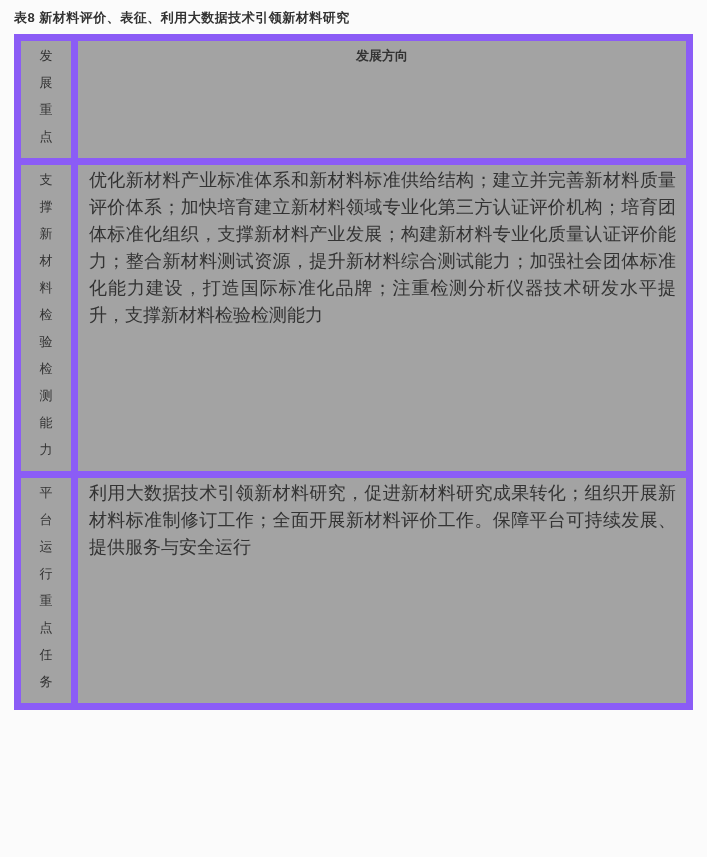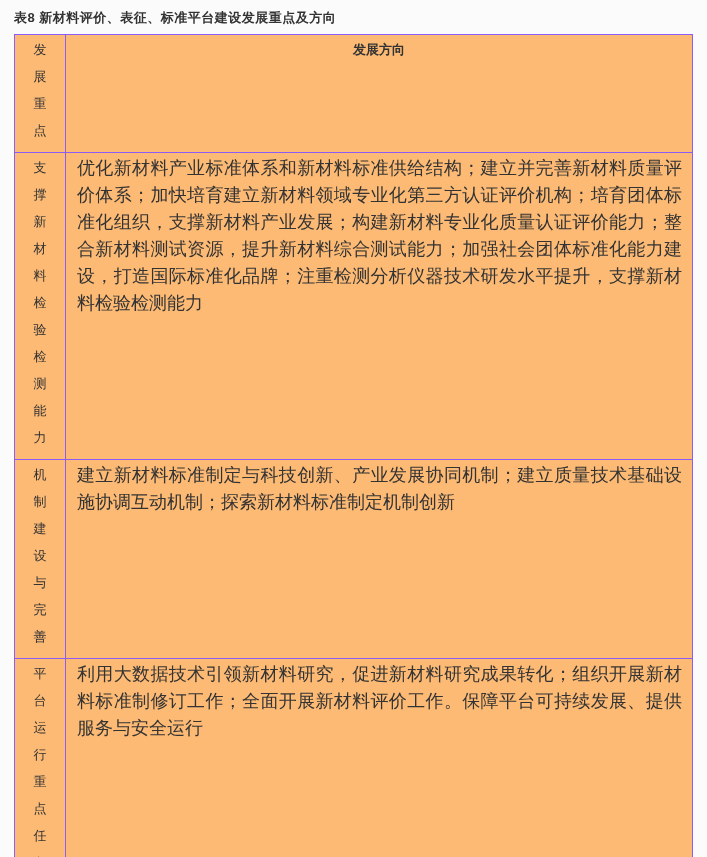--- a/index.html
+++ b/index.html
@@ -21,23 +21,23 @@
     color: #333333;
     letter-spacing: 0.5px;
   }
   table.dev-table {
     margin-left: 14px;
     width: 679px;
     border-collapse: collapse;
     table-layout: fixed;
   }
   table.dev-table td {
-    border: 1px solid #8b5cf6;
+    border: 7px solid #8b5cf6;
     vertical-align: top;
-    background: #fdba74;
+    background: #a3a3a3;
     font-family: Liberation Serif, serif;
   }
   td.label-cell {
     width: 50px;
     padding: 1px 0 8px 0;
   }
   .vlabel {
     width: 1.2em;
     margin: 0 auto;
     font-size: 13px;
@@ -58,44 +58,38 @@
     padding: 2px 10px 6px 11px;
     font-size: 18px;
     line-height: 27px;
     text-align: justify;
     color: #333333;
   }
 </style>
 </head>
 <body>
 
-<div class="doc-title">表8 新材料评价、表征、标准平台建设发展重点及方向</div>
+<div class="doc-title">表8 新材料评价、表征、利用大数据技术引领新材料研究</div>
 
 <table class="dev-table">
   <tbody>
       <tr>
     <td class="label-cell">
       <div class="vlabel">发展重点</div>
     </td>
     <td class="header-cell">发展方向</td>
   </tr>
 
   <tr>
     <td class="label-cell">
       <div class="vlabel">支撑新材料检验检测能力</div>
     </td>
     <td class="content-cell">优化新材料产业标准体系和新材料标准供给结构；建立并完善新材料质量评价体系；加快培育建立新材料领域专业化第三方认证评价机构；培育团体标准化组织，支撑新材料产业发展；构建新材料专业化质量认证评价能力；整合新材料测试资源，提升新材料综合测试能力；加强社会团体标准化能力建设，打造国际标准化品牌；注重检测分析仪器技术研发水平提升，支撑新材料检验检测能力</td>
   </tr>
 
-  <tr>
-    <td class="label-cell">
-      <div class="vlabel">机制建设与完善</div>
-    </td>
-    <td class="content-cell">建立新材料标准制定与科技创新、产业发展协同机制；建立质量技术基础设施协调互动机制；探索新材料标准制定机制创新</td>
-  </tr>
 
   <tr>
     <td class="label-cell">
       <div class="vlabel">平台运行重点任务</div>
     </td>
     <td class="content-cell">利用大数据技术引领新材料研究，促进新材料研究成果转化；组织开展新材料标准制修订工作；全面开展新材料评价工作。保障平台可持续发展、提供服务与安全运行</td>
   </tr>
 </tbody>
   </table>
 

